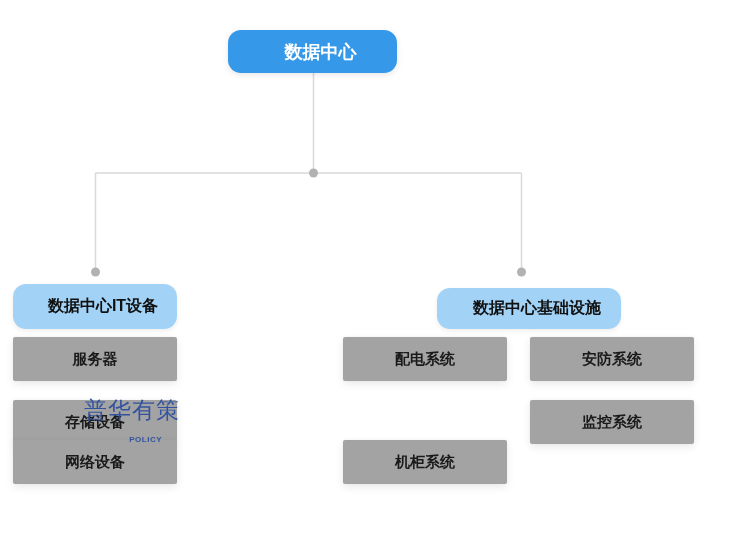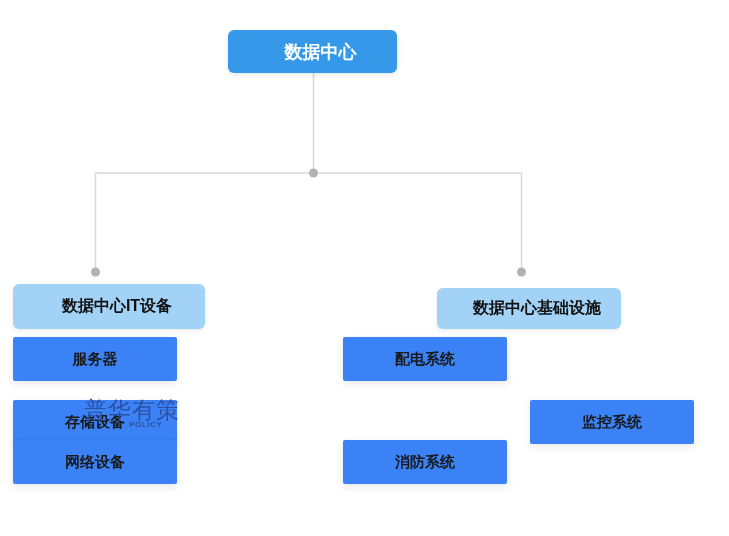--- a/index.html
+++ b/index.html
@@ -21,48 +21,48 @@
     top: 0;
     pointer-events: none;
   }
   .node {
     position: absolute;
     display: flex;
     align-items: center;
     justify-content: center;
     font-weight: bold;
     box-sizing: border-box;
-    border-radius: 6px;
+    border-radius: 13px;
     text-align: center;
     z-index: 1;
     padding-left: 16px;
   }
   .root-node {
     left: 228px; top: 30px; width: 169px; height: 43px;
     background: #3598e8;
     color: #ffffff;
     font-size: 18px;
     box-shadow: 0 2px 6px rgba(0,0,0,0.10);
   }
   .branch-header {
     background: #a2d3f7;
     color: #111111;
     font-size: 16px;
     box-shadow: 0 2px 5px rgba(0,0,0,0.07);
   }
-  .branch-header.left  { left: 13px;  top: 284px; width: 192px; height: 45px; }
+  .branch-header.left  { left: 13px;  top: 284px; width: 164px; height: 45px; }
   .branch-header.right { left: 437px; top: 288px; width: 184px; height: 41px; }
   .card {
     position: absolute;
     display: flex;
     align-items: center;
     justify-content: center;
     width: 164px;
     height: 44px;
-    background: #3b82f6;
+    background: #a3a3a3;
     color: #1a1a1a;
     font-weight: bold;
     font-size: 15px;
     border-radius: 2px;
     box-shadow: 0 3px 8px rgba(0,0,0,0.09), 0 0 2px rgba(0,0,0,0.05);
     z-index: 1;
   }
   .col-l  { left: 13px;  }
   .col-ra { left: 343px; }
   .col-rb { left: 530px; }
@@ -85,21 +85,21 @@
     font-weight: normal;
     letter-spacing: 1px;
     line-height: 20px;
     white-space: nowrap;
   }
   .wm-en {
     font-size: 8px;
     font-weight: bold;
     letter-spacing: 0.5px;
     line-height: 9px;
-    margin-top: 0px;
+    margin-top: 15px;
   }
 </style>
 </head>
 <body>
 
 <div class="canvas">
 
   <svg class="connectors" width="729" height="536" viewBox="0 0 729 536">
     <g fill="none" stroke="#d9d9d9" stroke-width="1.5">
       <path d="M313.5 73 L313.5 173"></path>
@@ -116,22 +116,23 @@
 
   <div class="node branch-header left">数据中心IT设备</div>
 
   <div class="node branch-header right">数据中心基础设施</div>
 
   <div class="card col-l row-1">服务器</div>
   <div class="card col-l row-2">存储设备</div>
   <div class="card col-l row-3">网络设备</div>
 
   <div class="card col-ra row-1">配电系统</div>
-  <div class="card col-ra row-3">消防系统</div>
+  <div class="card col-ra row-3">机柜系统</div>
 
+  <div class="card col-rb row-1">安防系统</div>
   <div class="card col-rb row-2">监控系统</div>
 
   <div class="watermark">
     <div class="wm-cn">普华有策</div>
     <div class="wm-en">POLICY</div>
   </div>
 
 </div>
 
 </body></html>

